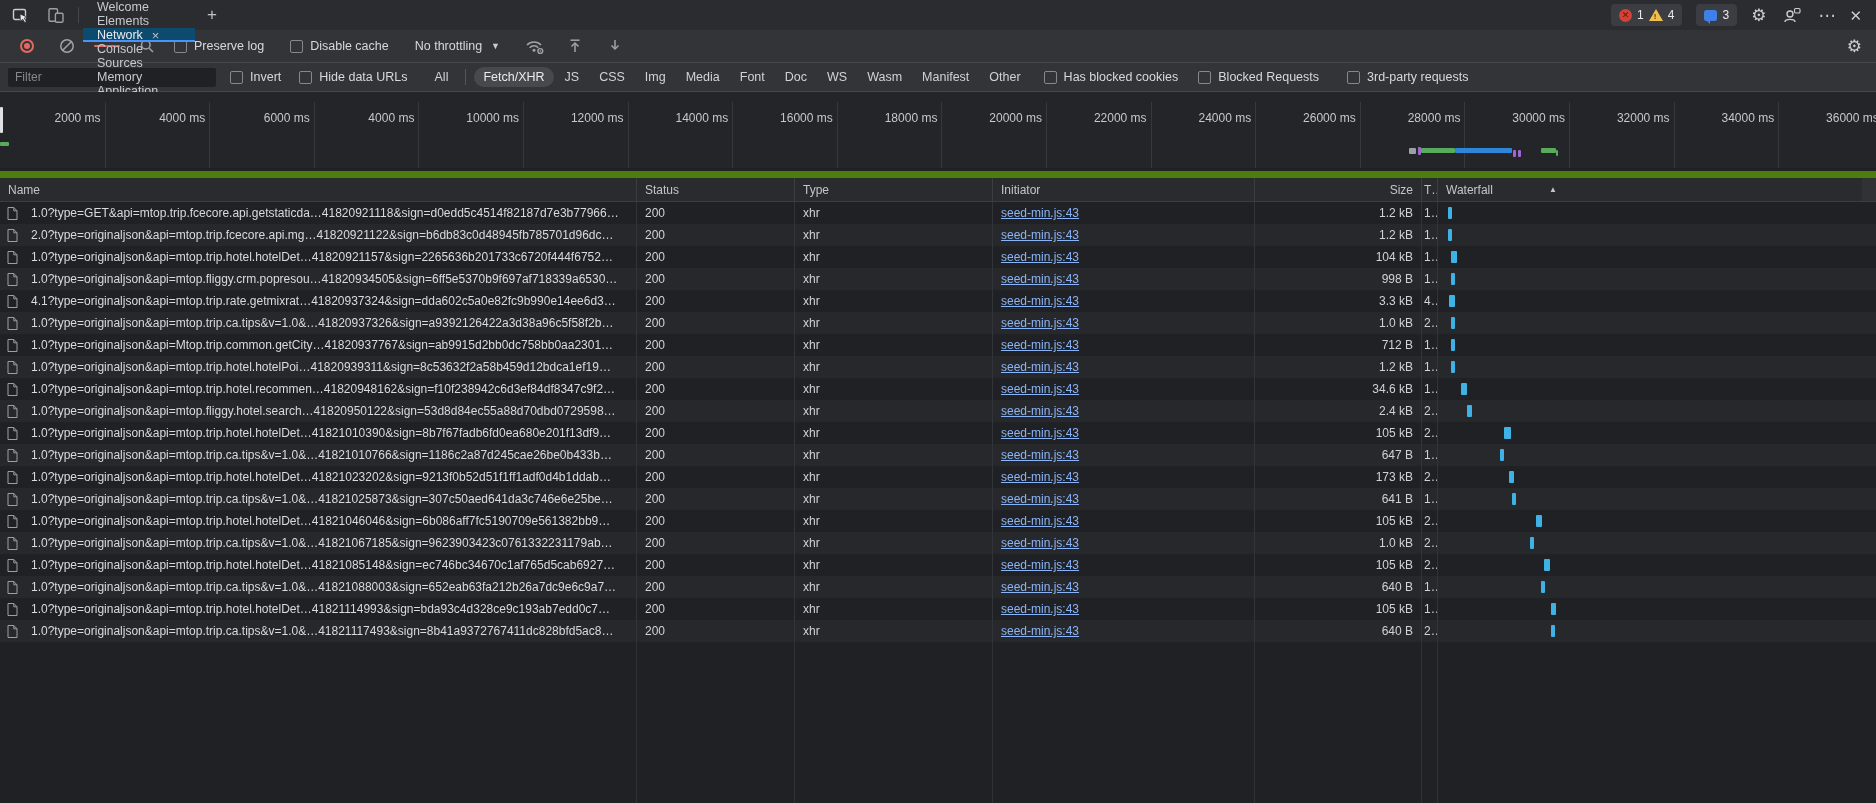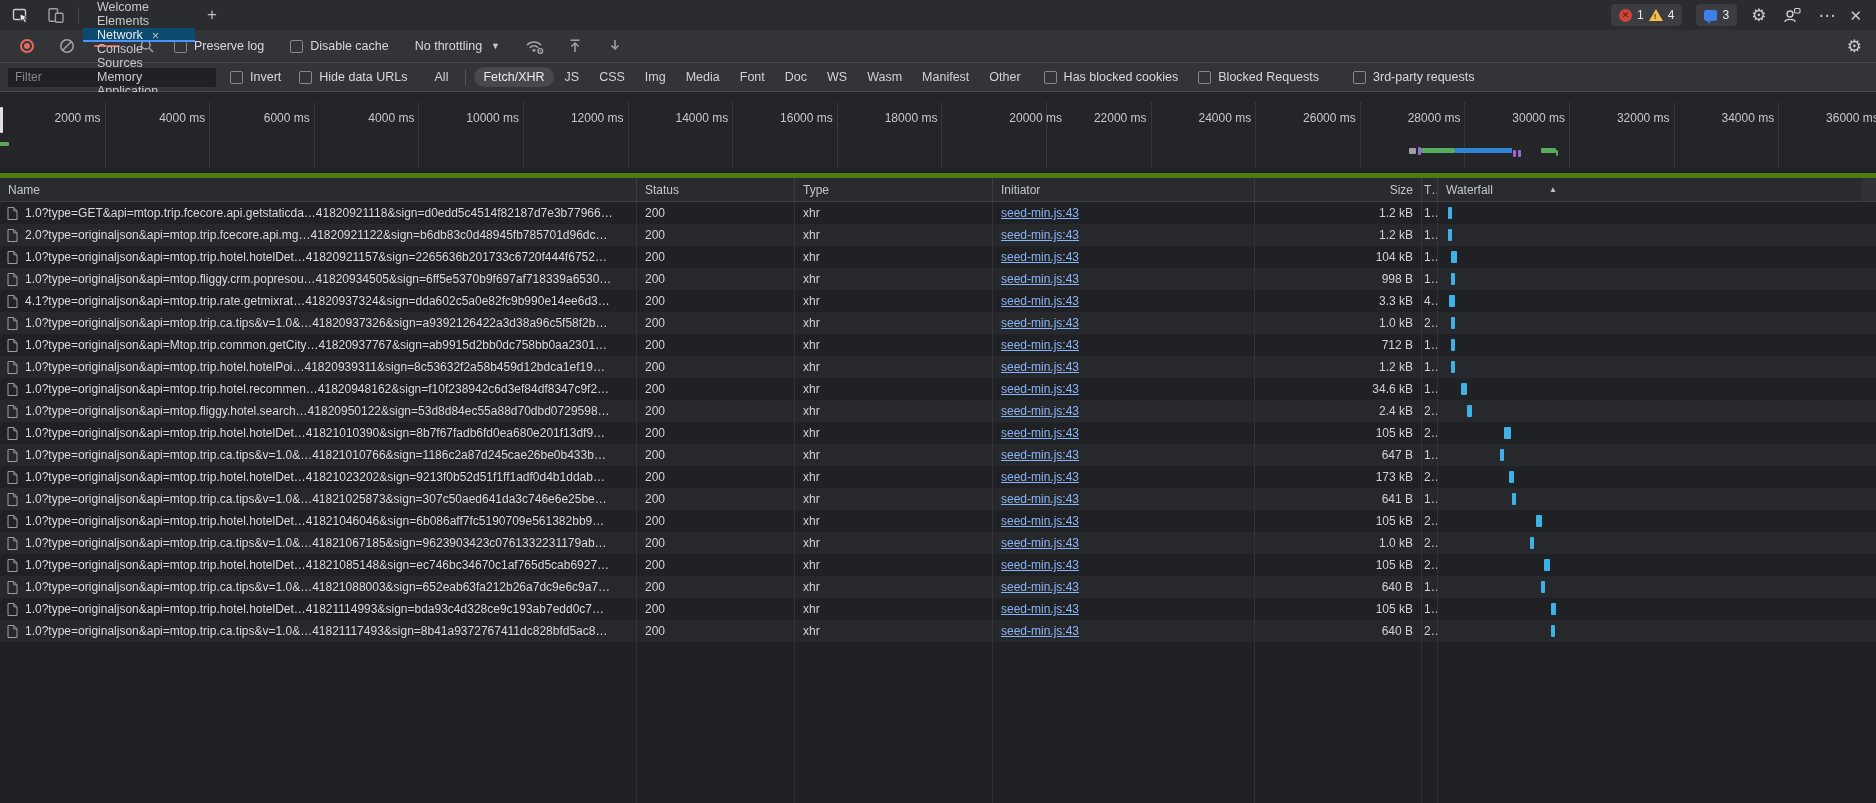--- a/index.html
+++ b/index.html
@@ -45,21 +45,21 @@
   .filterbar { height:29px; flex:0 0 29px; background:#333438; border-bottom:1px solid #47484b; display:flex; align-items:center; padding:0 8px; }
   .filter-input { width:208px; height:19px; background:#202124; border:none; border-radius:2px; color:#e8eaed; padding:0 7px; font:12px "Liberation Sans","DejaVu Sans",sans-serif; margin-right:14px; }
   .filter-input::placeholder { color:#84888d; }
   .fb-cb { display:flex; align-items:center; gap:7px; margin-right:18px; color:#d6d9dc; font-size:12.5px; white-space:nowrap; }
   .typelist { display:flex; align-items:center; gap:2px; margin-right:14px; }
   .type-pill { padding:3px 9px; border-radius:10px; color:#cfd2d6; font-size:12.5px; white-space:nowrap; }
   .type-pill.sel { background:#47494d; color:#e8eaed; }
   .fb-sep { width:1px; height:16px; background:#55565a; margin:0 6px; }
 
   
-  .overview { height:86px; flex:0 0 86px; background:#202124; border-bottom:5px solid #4d7c0f; position:relative; overflow:hidden; }
+  .overview { height:86px; flex:0 0 86px; background:#202124; border-bottom:7px solid #4d7c0f; position:relative; overflow:hidden; }
   .ov-band { position:absolute; left:0; top:0; right:0; height:76px; background:#242528; }
   .gridline { position:absolute; top:10px; bottom:0; width:1px; background:#37383b; }
   .tick-label { position:absolute; top:19px; width:86px; text-align:right; color:#c5c8cc; font-size:12px; white-space:nowrap; }
   .ov-bar { position:absolute; border-radius:1px; }
 
   
   .grid-header { height:24px; flex:0 0 24px; background:#2a2b2e; border-bottom:1px solid #3c3d40; display:flex; align-items:center; color:#c3c6c9; }
   .hcell { height:100%; display:flex; align-items:center; padding:0 8px; border-right:1px solid #3c3d40; white-space:nowrap; overflow:hidden; }
   .c-name   { width:637px; flex:0 0 637px; }
   .c-status { width:158px; flex:0 0 158px; }
@@ -70,21 +70,21 @@
   .c-wf     { flex:1; position:relative; }
   .sort-arrow { font-size:8px; margin-left:56px; color:#c3c6c9; }
   .scroll-corner { position:absolute; right:0; top:0; width:14px; height:23px; background:#313236; }
 
   .table-body { flex:1; position:relative; overflow:hidden; }
   .v-div { position:absolute; top:0; bottom:0; width:1px; background:#303134; }
   .nrow { height:22px; display:flex; align-items:stretch; position:relative; }
   .nrow:nth-child(even) { background:#27282b; }
   .nrow:nth-child(odd)  { background:#202124; }
   .cell { display:flex; align-items:center; padding:0 8px; border-right:1px solid #333438; white-space:nowrap; overflow:hidden; color:#cfd3d8; font-size:12px; }
-  .cell.c-name { gap:7px; padding-left:7px; color:#d7dbe0; }
+  .cell.c-name { gap:13px; padding-left:7px; color:#d7dbe0; }
   .cell.c-size { justify-content:flex-end; }
   .cell.c-time { padding:0 2px; }
   .link { color:#8ab4f8; text-decoration:underline; cursor:pointer; }
   .wf-tick { position:absolute; top:5px; height:12px; background:#3fb2e5; border-radius:1px; }
   .doc-icon { flex:0 0 auto; }
 </style>
 </head>
 <body>
 
 <div class="devtools">
@@ -247,21 +247,21 @@
         <span class="type-pill">WS</span>
         <span class="type-pill">Wasm</span>
         <span class="type-pill">Manifest</span>
         <span class="type-pill">Other</span>
       </div>
     <div style="display:flex;align-items:center;gap:20px" id="cbfilters-host">
         <label class="fb-cb" style="margin-right: 0px;">
           <span class="cb"></span>
           <span>Has blocked cookies</span>
         </label>
-        <label class="fb-cb" style="margin-right: 14px;">
+        <label class="fb-cb" style="margin-right: 8px;">
           <span class="cb"></span>
           <span>Blocked Requests</span>
         </label>
         <label class="fb-cb" style="margin-right: 4px;">
           <span class="cb"></span>
           <span>3rd-party requests</span>
         </label>
       </div>
   </div>
 
@@ -279,21 +279,21 @@
         <div class="tick-label" style="left: 433px;">10000 ms</div>
         <div class="gridline" style="left: 627.6px;"></div>
         <div class="tick-label" style="left: 537.6px;">12000 ms</div>
         <div class="gridline" style="left: 732.2px;"></div>
         <div class="tick-label" style="left: 642.2px;">14000 ms</div>
         <div class="gridline" style="left: 836.8px;"></div>
         <div class="tick-label" style="left: 746.8px;">16000 ms</div>
         <div class="gridline" style="left: 941.4px;"></div>
         <div class="tick-label" style="left: 851.4px;">18000 ms</div>
         <div class="gridline" style="left: 1046px;"></div>
-        <div class="tick-label" style="left: 976px;">20000 ms</div>
+        <div class="tick-label" style="left: 956px;">20000 ms</div>
         <div class="gridline" style="left: 1150.6px;"></div>
         <div class="tick-label" style="left: 1060.6px;">22000 ms</div>
         <div class="gridline" style="left: 1255.2px;"></div>
         <div class="tick-label" style="left: 1165.2px;">24000 ms</div>
         <div class="gridline" style="left: 1359.8px;"></div>
         <div class="tick-label" style="left: 1269.8px;">26000 ms</div>
         <div class="gridline" style="left: 1464.4px;"></div>
         <div class="tick-label" style="left: 1374.4px;">28000 ms</div>
         <div class="gridline" style="left: 1569px;"></div>
         <div class="tick-label" style="left: 1479px;">30000 ms</div>

